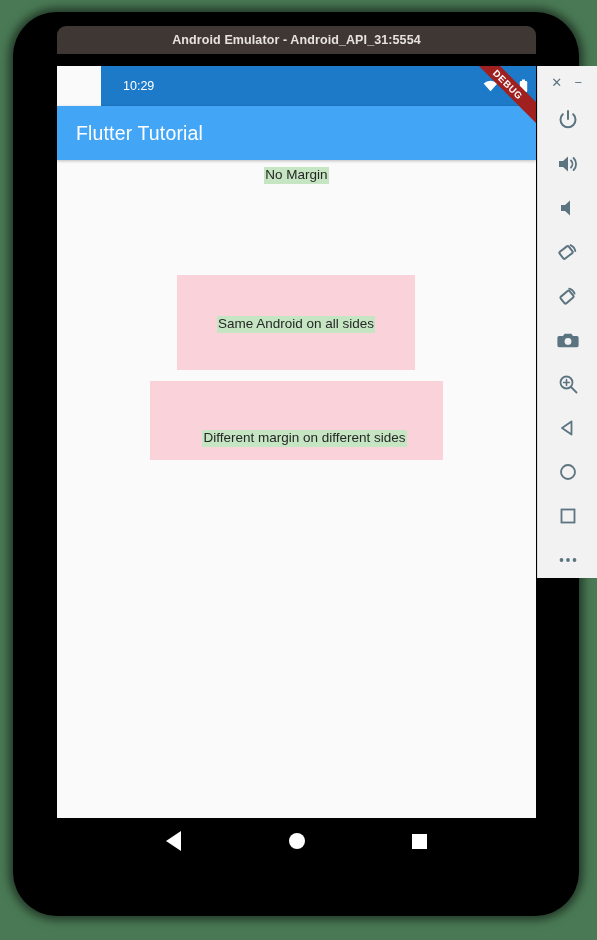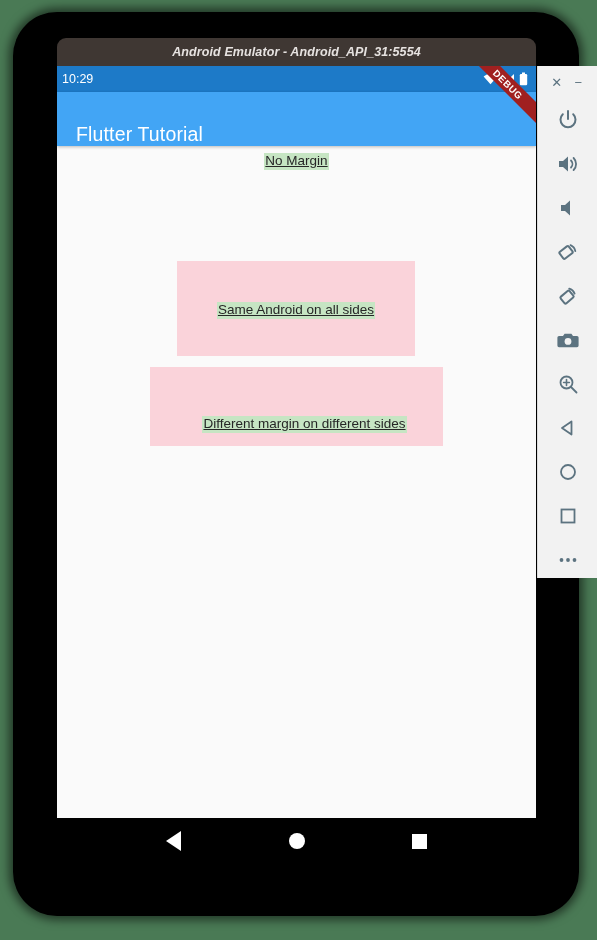--- a/index.html
+++ b/index.html
@@ -24,31 +24,30 @@
     height: 904px;
     background: #000000;
     border-radius: 44px;
     box-shadow: 0 0 10px 4px rgba(0,0,0,0.55);
   }
 
   
   #emulator-titlebar {
     position: absolute;
     left: 57px;
-    top: 38px;
+    top: 26px;
     width: 479px;
     height: 28px;
     background: #3f3733;
     border-top-left-radius: 9px;
     border-top-right-radius: 9px;
     display: flex;
     align-items: center;
     justify-content: center;
     overflow: hidden;
-    font-style: italic;
   }
   #emulator-titlebar .title-text {
     color: #e6e2e0;
     font-size: 12.5px;
     font-weight: bold;
     letter-spacing: 0.1px;
     white-space: nowrap;
   }
 
   
@@ -58,26 +57,27 @@
     top: 66px;
     width: 479px;
     height: 752px;
     background: #fafafa;
     overflow: hidden;
   }
 
   
   #status-bar {
     position: relative;
-    height: 26px;
+    height: 40px;
     background: #1d7ac8;
     display: flex;
     align-items: center;
-    padding: 0 8px 0 5px;
-    box-sizing: border-box;
+    padding: 0 8px 0 22px;
+    box-sizing: border-box;
+    margin-left: 44px;
   }
   #status-clock {
     color: #ffffff;
     font-size: 12.5px;
     font-weight: 500;
     line-height: 1;
   }
   #status-icons {
     margin-left: auto;
     display: flex;
@@ -85,21 +85,21 @@
     gap: 4px;
   }
   .status-ic { display: block; }
 
   
   #app-bar {
     position: relative;
     height: 54px;
     background: #42a5f5;
     display: flex;
-    align-items: flex-end;
+    align-items: center;
     padding-left: 19px;
     box-sizing: border-box;
     box-shadow: 0 1px 3px rgba(0,0,0,0.25);
     z-index: 2;
   }
   #app-bar-title {
     color: #ffffff;
     font-size: 19.5px;
     font-weight: 400;
     letter-spacing: 0.15px;
@@ -118,21 +118,20 @@
     display: flex;
     justify-content: center;
   }
   .hl {
     background: #c6e5c3;
     color: #262626;
     font-size: 13.5px;
     line-height: 1.25;
     white-space: nowrap;
     padding: 0 1px;
-    text-decoration: underline;
   }
 
   
   .pink-box {
     background: #fad3da;
     box-sizing: border-box;
     display: flex;
     align-items: center;
     justify-content: center;
   }

